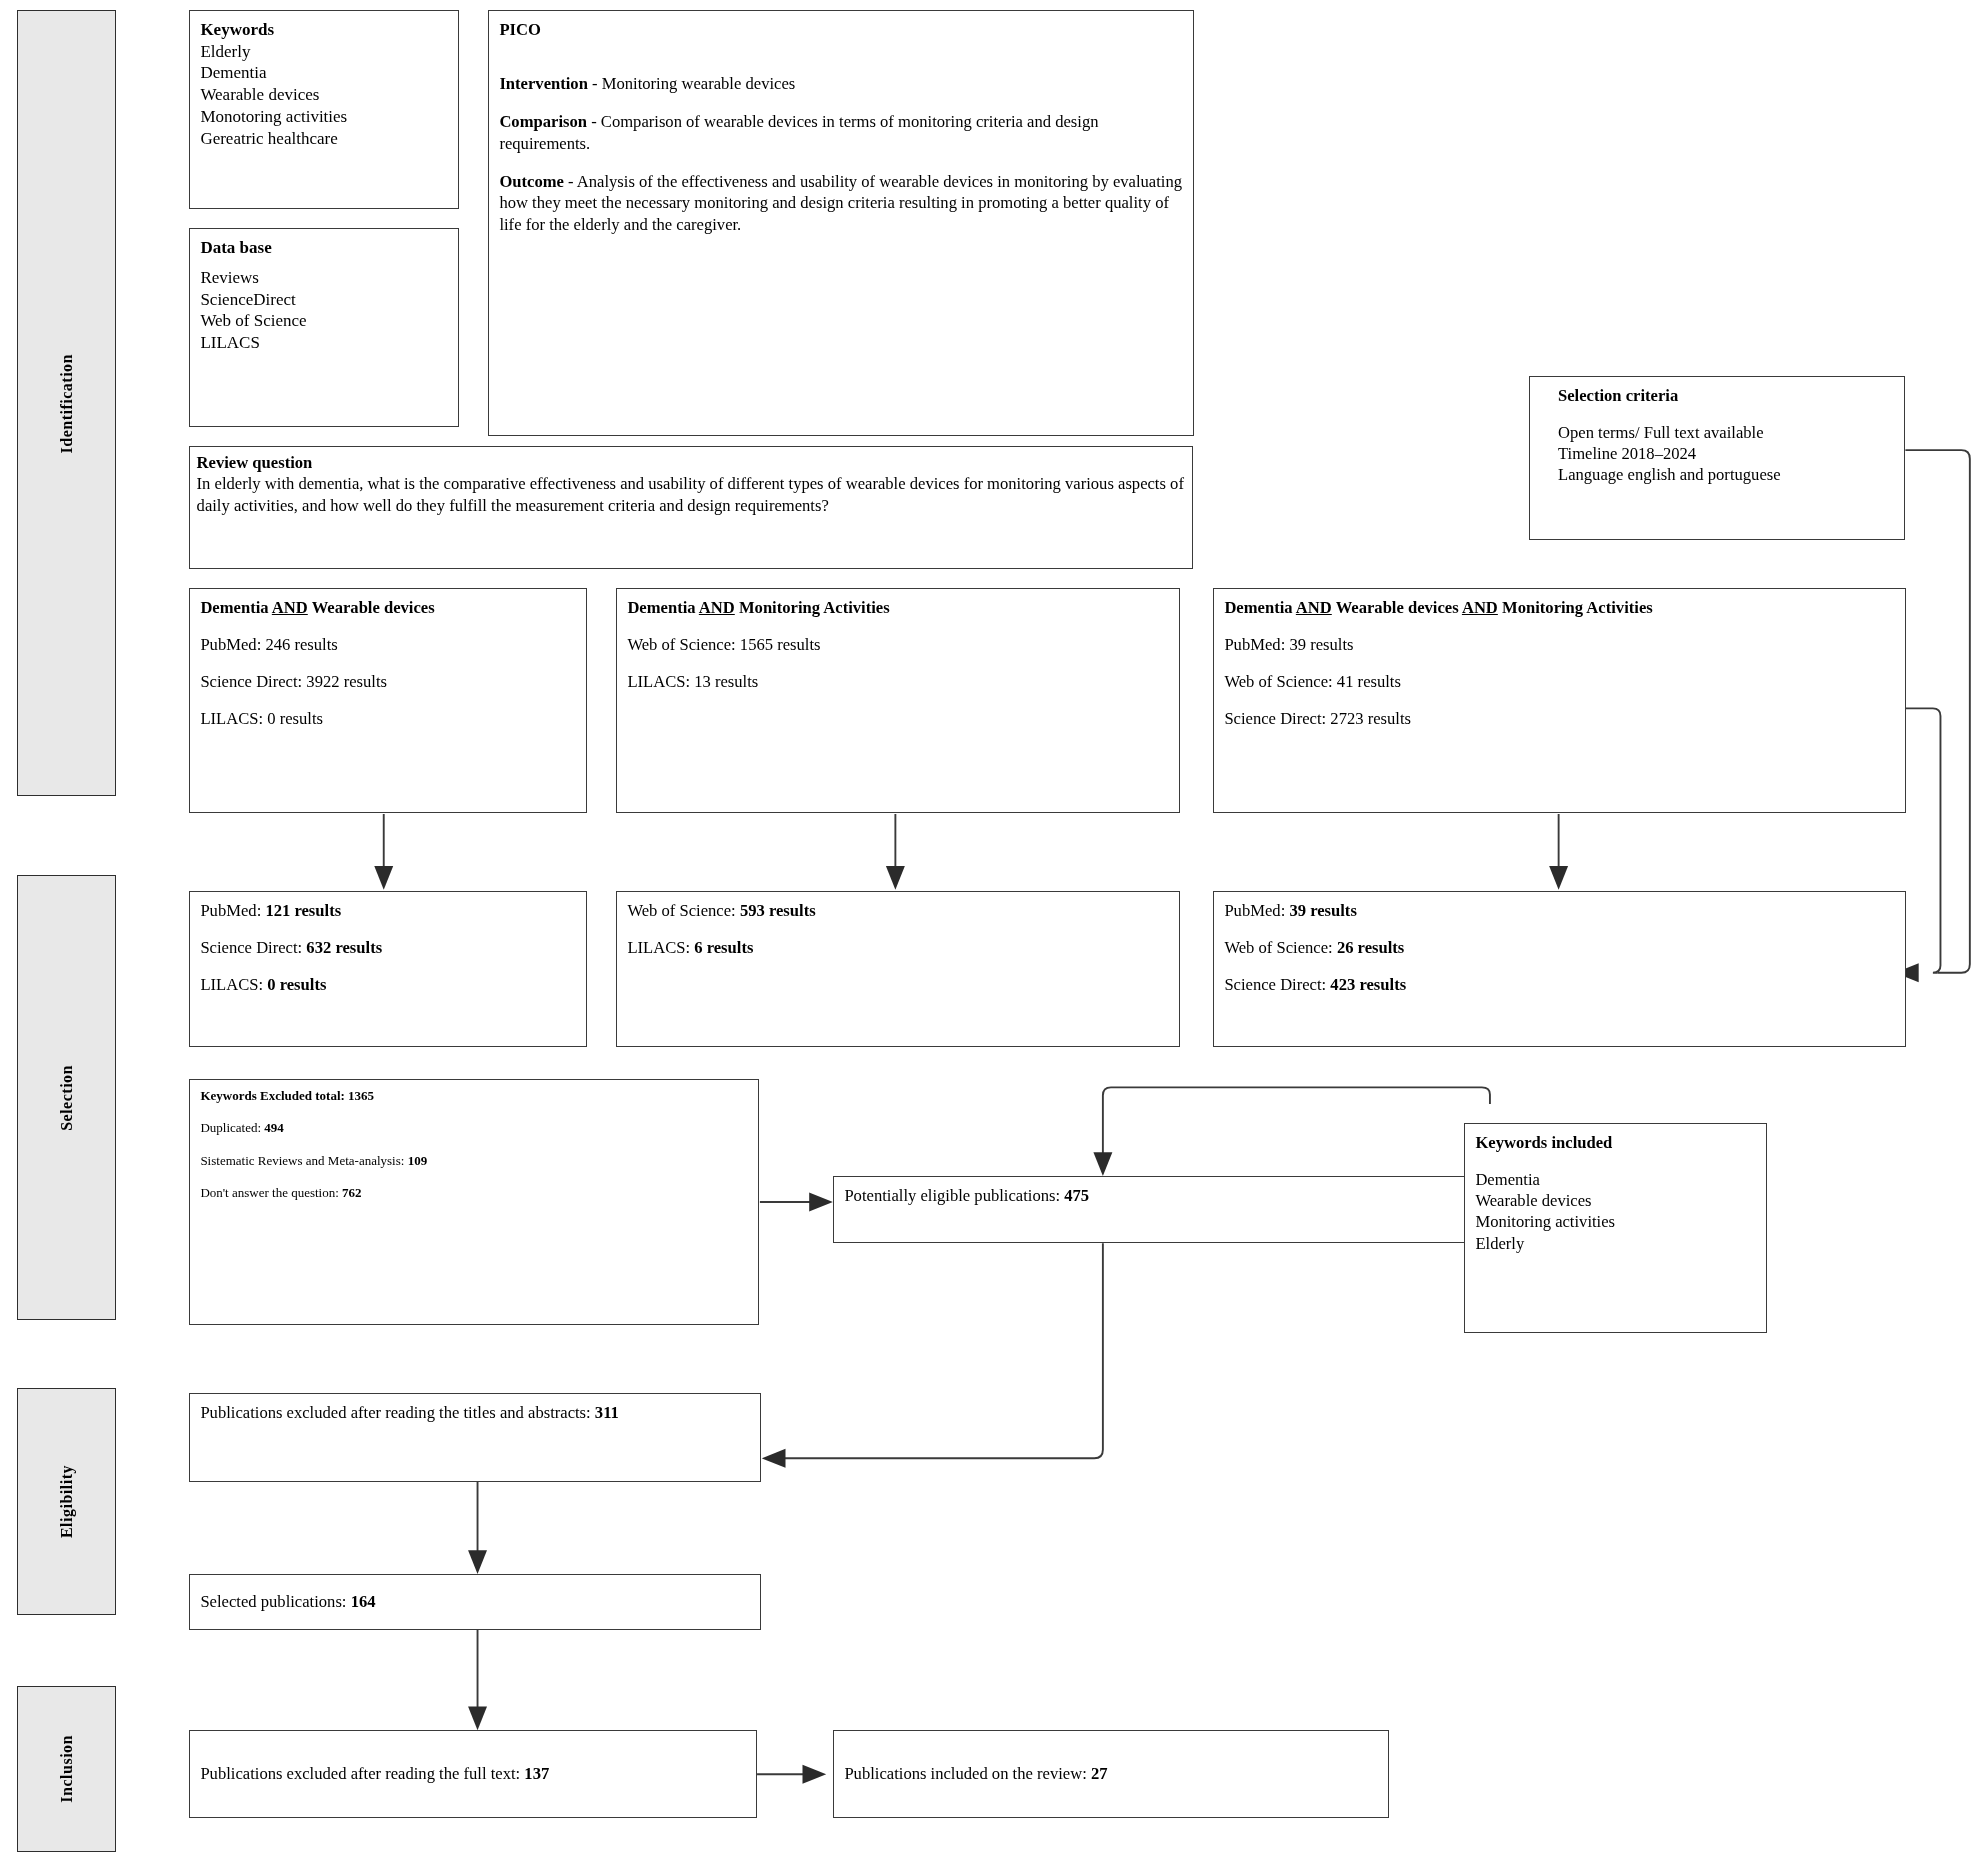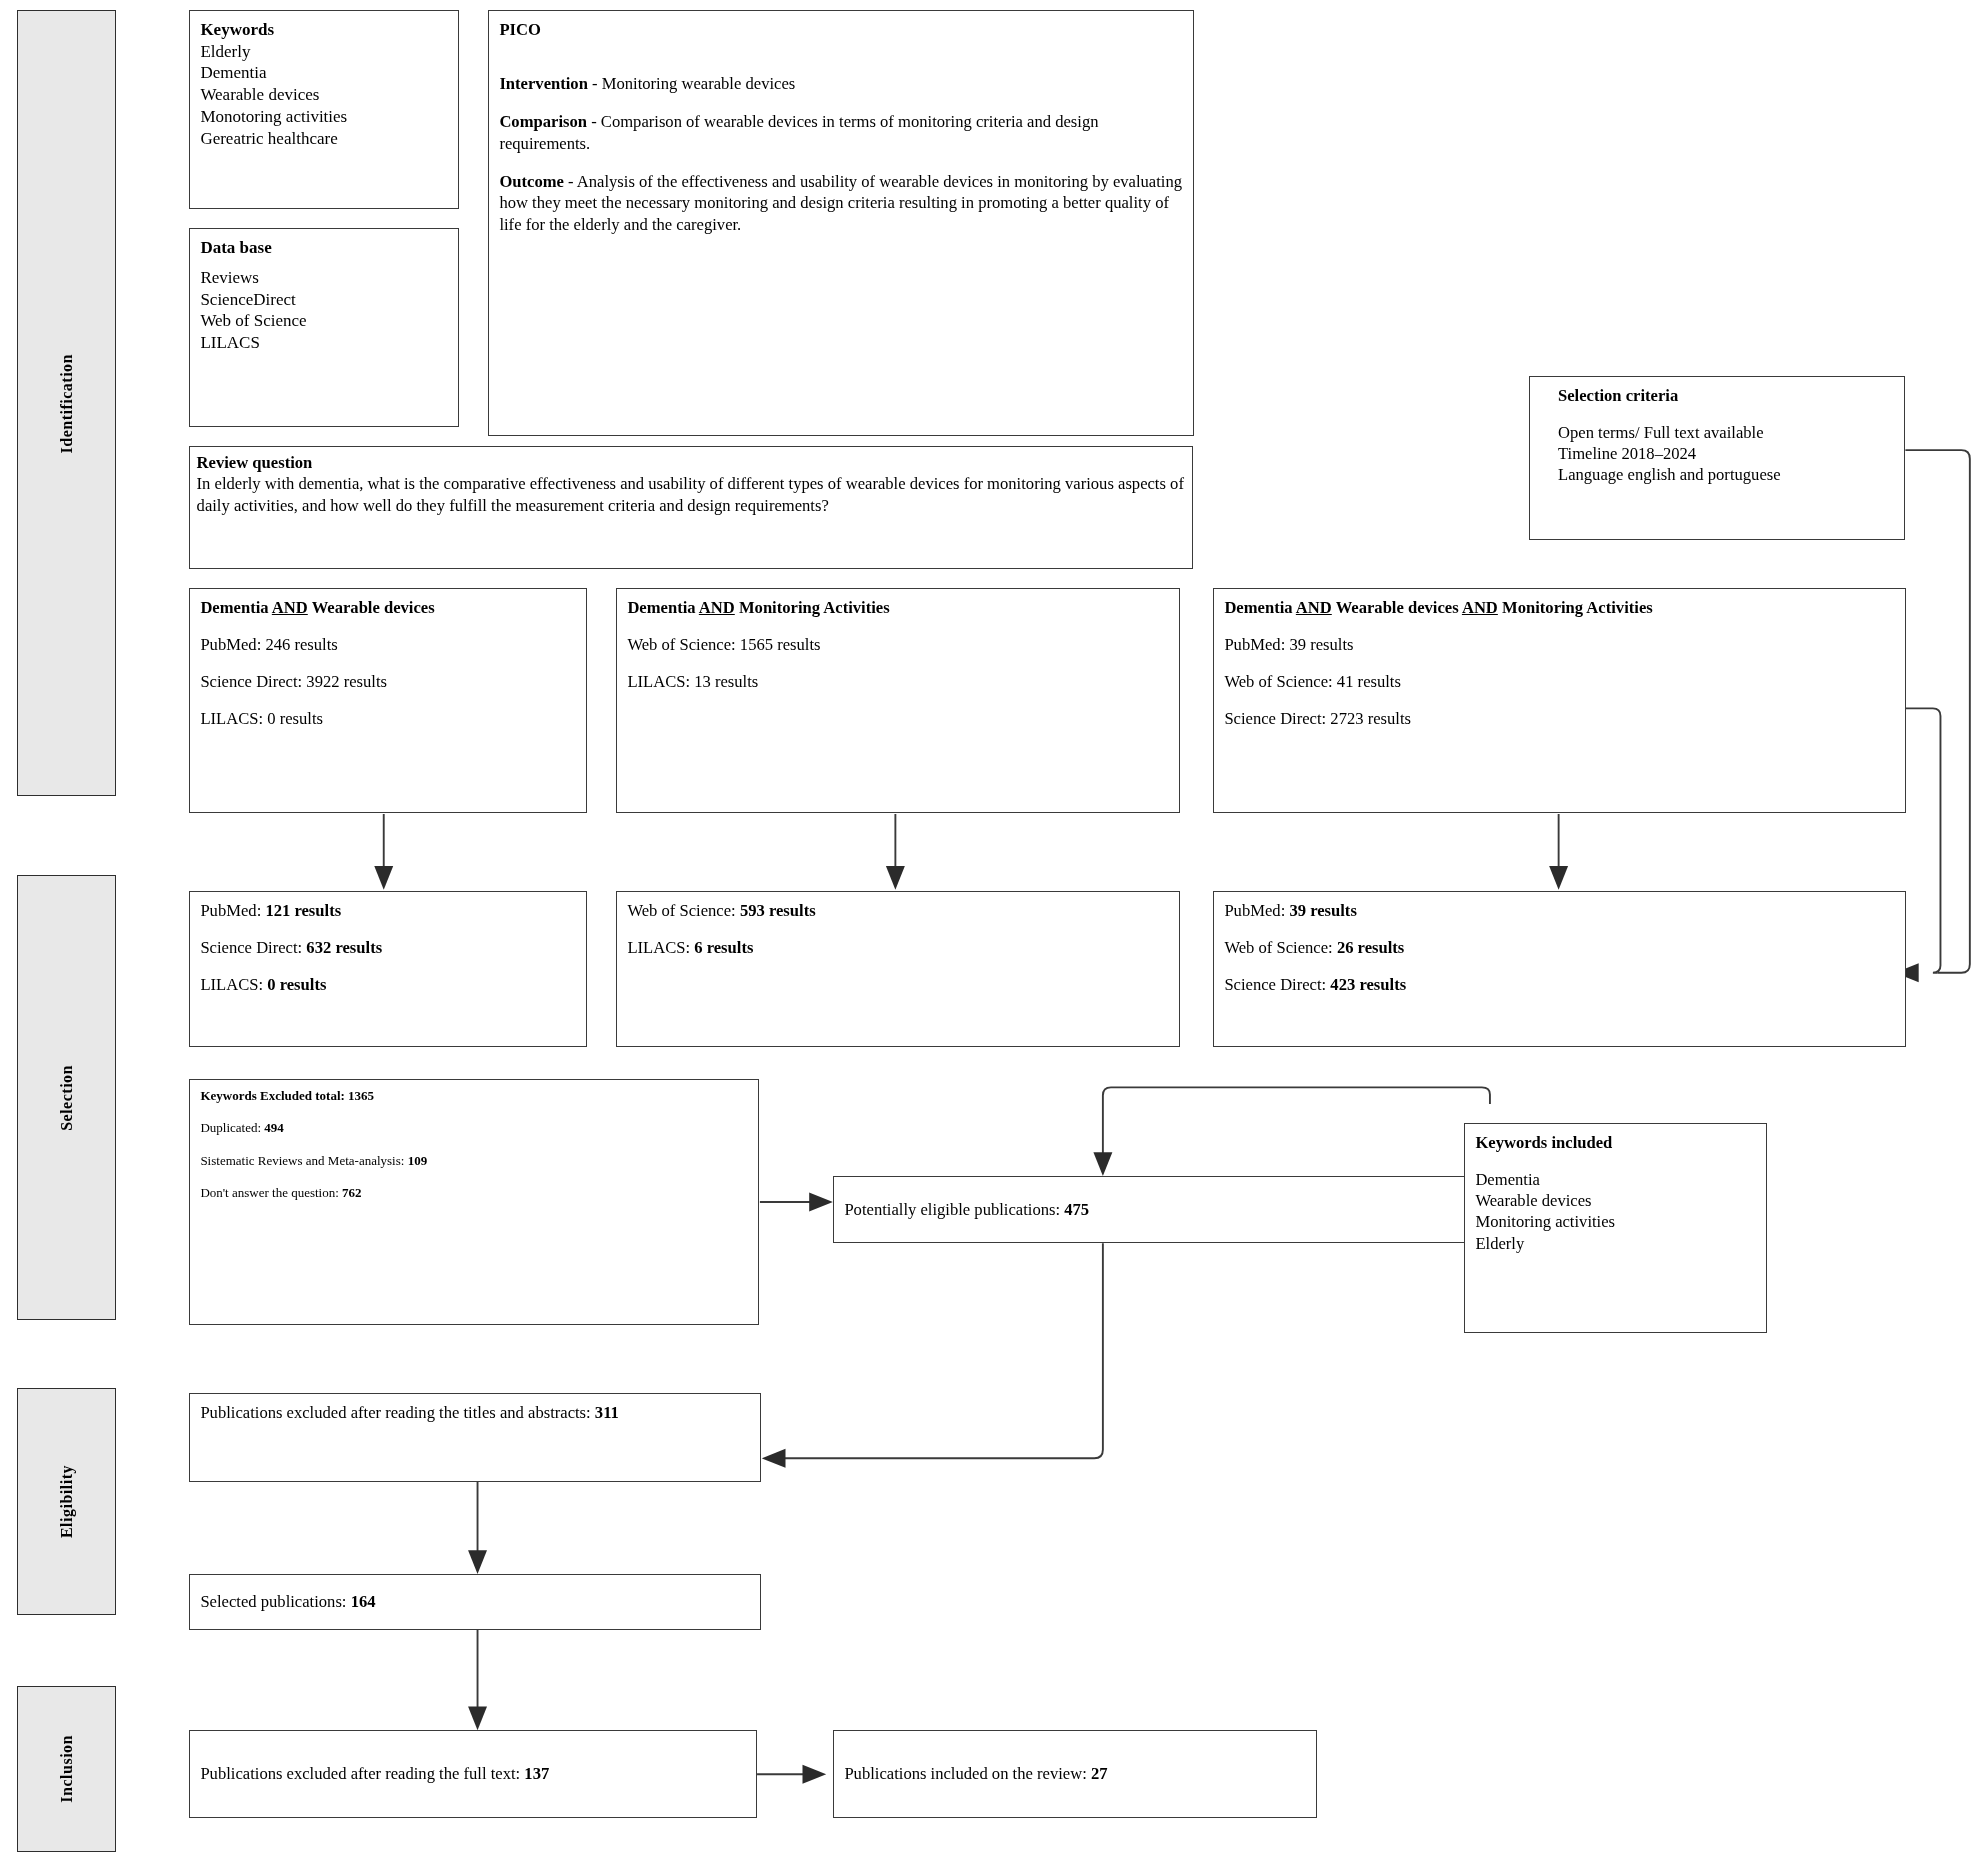--- a/index.html
+++ b/index.html
@@ -212,21 +212,21 @@
     <div class="gap"></div>
     <div class="row">
       <span>Sistematic Reviews and Meta-analysis: </span><span class="b">109</span>
     </div>
     <div class="gap"></div>
     <div class="row">
       <span>Don't answer the question: </span><span class="b">762</span>
     </div>
   </div>
 
-  <div class="box" style="left:833px;top:1176px;width:676px;height:67px;font-size:16.6px;display:flex;align-items:center;">
+  <div class="box" style="left:833px;top:1176px;width:676px;height:67px;font-size:16.6px;display:flex;align-items:flex-start;">
     <div class="row">
       <span>Potentially eligible publications: </span><span class="b">475</span>
     </div>
   </div>
 
   <div class="box" style="left:1464px;top:1123px;width:303px;height:210px;font-size:16.6px;">
     <div class="ttl">Keywords included</div>
     <div class="gap"></div>
     <div class="row">Dementia</div>
     <div class="row">Wearable devices</div>
@@ -245,20 +245,20 @@
       <span>Selected publications: </span><span class="b">164</span>
     </div>
   </div>
 
   <div class="box" style="left:189px;top:1730px;width:568px;height:88px;font-size:16.6px;display:flex;align-items:center;">
     <div class="row">
       <span>Publications excluded after reading the full text: </span><span class="b">137</span>
     </div>
   </div>
 
-  <div class="box" style="left:833px;top:1730px;width:484px;height:88px;font-size:16.6px;display:flex;align-items:center;">
+  <div class="box" style="left:833px;top:1730px;width:556px;height:88px;font-size:16.6px;display:flex;align-items:center;">
     <div class="row">
       <span>Publications included on the review: </span><span class="b">27</span>
     </div>
   </div>
 
 </div>
 
 
 </body></html>

